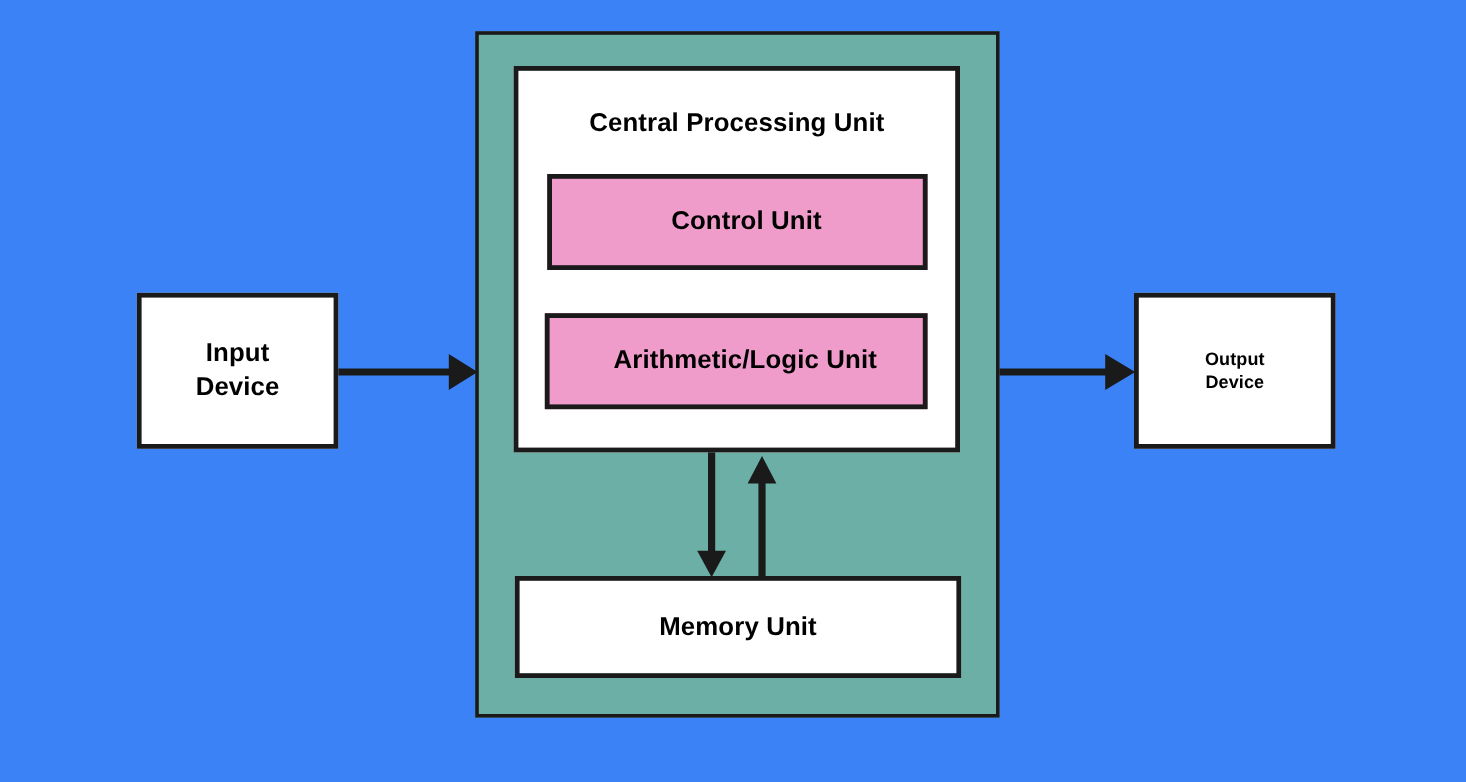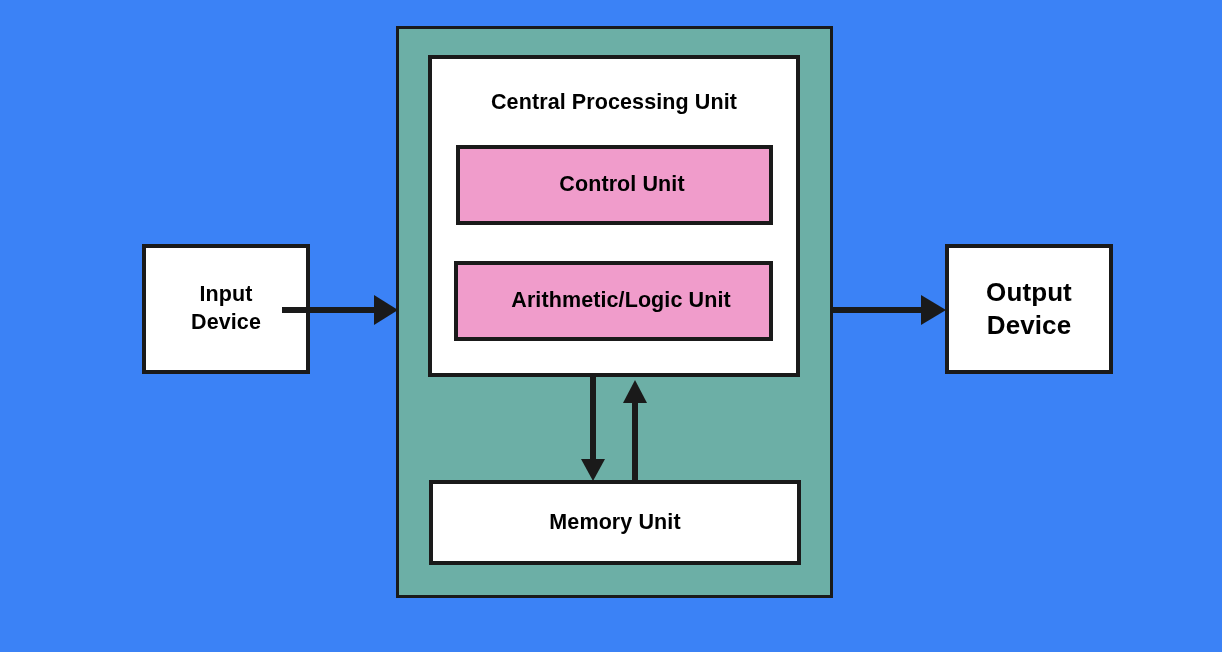--- a/index.html
+++ b/index.html
@@ -98,29 +98,28 @@
     height: 85px;
     font-size: 21.5px;
   }
 
   #input-device {
     left: 114px;
     top: 244px;
     width: 168px;
     height: 130px;
     font-size: 21.5px;
-    margin-left: 28px;
   }
 
   #output-device {
     left: 945px;
     top: 244px;
     width: 168px;
     height: 130px;
-    font-size: 26px;
+    font-size: 15px;
   }
 
   
   #connectors {
     position: absolute;
     left: 0;
     top: 0;
     width: 1222px;
     height: 652px;
     pointer-events: none;

